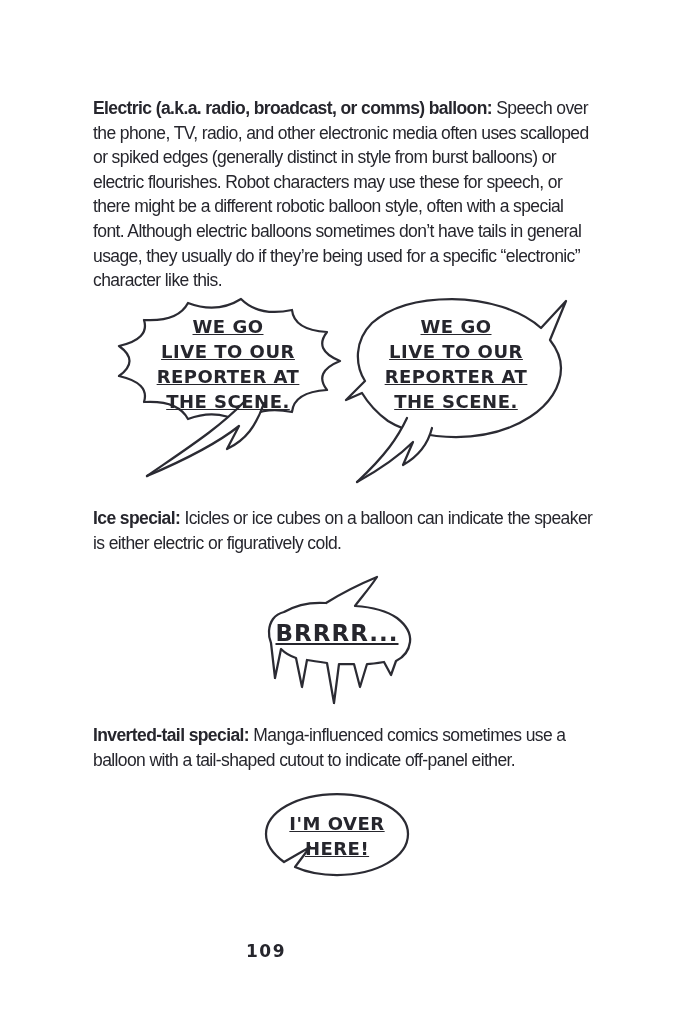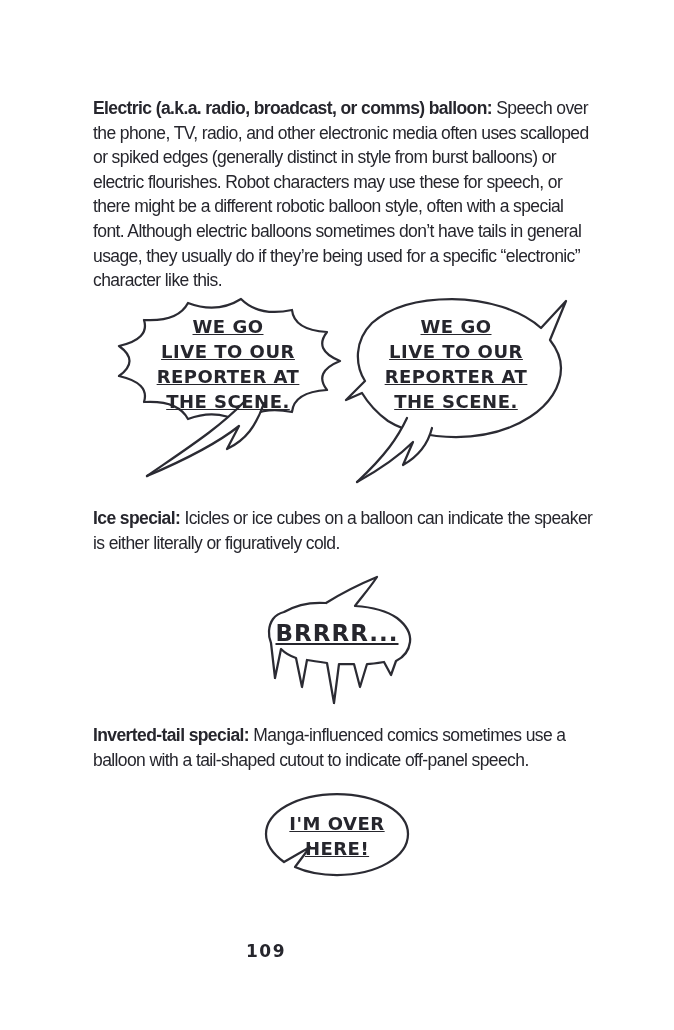--- a/index.html
+++ b/index.html
@@ -34,23 +34,23 @@
     position:absolute; top:941px; left:0; width:532px; text-align:center;
     font-family:"DejaVu Sans", sans-serif; font-weight:700;
     font-size:17px; letter-spacing:1.5px; color:#26262d;
   }
 </style>
 </head>
 <body>
 
 <p class="para" id="para-electric"><span class="lead">Electric (a.k.a. radio, broadcast, or comms) balloon:</span><span> Speech over the phone, TV, radio, and other electronic media often uses scalloped or spiked edges (generally distinct in style from burst balloons) or electric flourishes. Robot characters may use these for speech, or there might be a different robotic balloon style, often with a special font. Although electric balloons sometimes don’t have tails in general usage, they usually do if they’re being used for a specific “electronic” character like this.</span></p>
 
-<p class="para" id="para-ice"><span class="lead">Ice special:</span><span> Icicles or ice cubes on a balloon can indicate the speaker is either literally or figuratively cold.</span></p>
+<p class="para" id="para-ice"><span class="lead">Ice special:</span><span> Icicles or ice cubes on a balloon can indicate the speaker is either electric or figuratively cold.</span></p>
 
-<p class="para" id="para-inverted"><span class="lead">Inverted-tail special:</span><span> Manga-influenced comics sometimes use a balloon with a tail-shaped cutout to indicate off-panel speech.</span></p>
+<p class="para" id="para-inverted"><span class="lead">Inverted-tail special:</span><span> Manga-influenced comics sometimes use a balloon with a tail-shaped cutout to indicate off-panel either.</span></p>
 
 <svg id="balloon-art" width="674" height="1030" viewBox="0 0 674 1030" fill="none" stroke="#2b2b33" stroke-width="2.25" stroke-linecap="round" stroke-linejoin="round">
 
   <g>
     <path fill="#ffffff" d="M 340 361 Q 313 372 327 390 Q 294 392 292 412 Q 259 405 241 423
       Q 217 408 188 419 Q 178 400 144 402 Q 150 383 119 376 Q 140 361 119 346
       Q 150 339 144 320 Q 178 322 188 303 Q 217 314 241 299 Q 259 317 292 310
       Q 294 330 327 332 Q 313 350 340 361 Z"></path>
     <path fill="#ffffff" stroke="none" d="M 264 403 C 256 426 246 440 227 449 L 239 426
       C 214 446 180 462 147 476 C 189 447 219 428 243 403 Z"></path>

